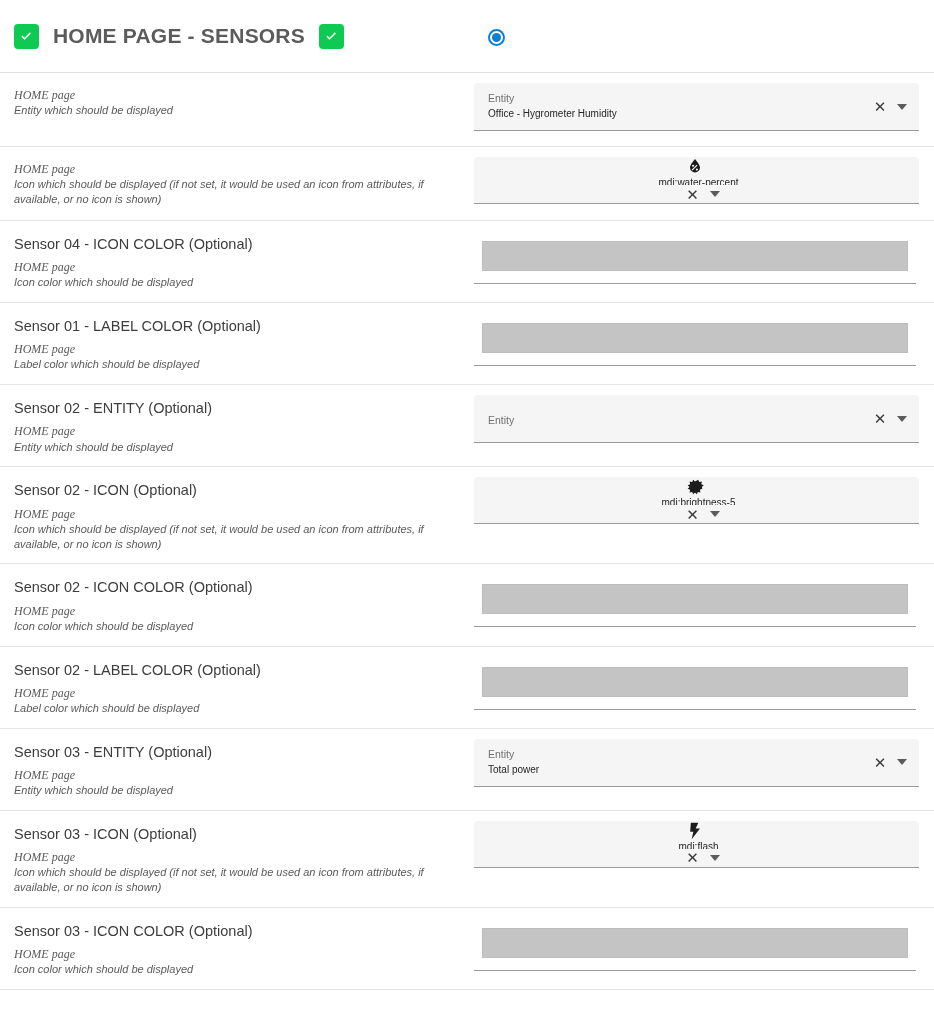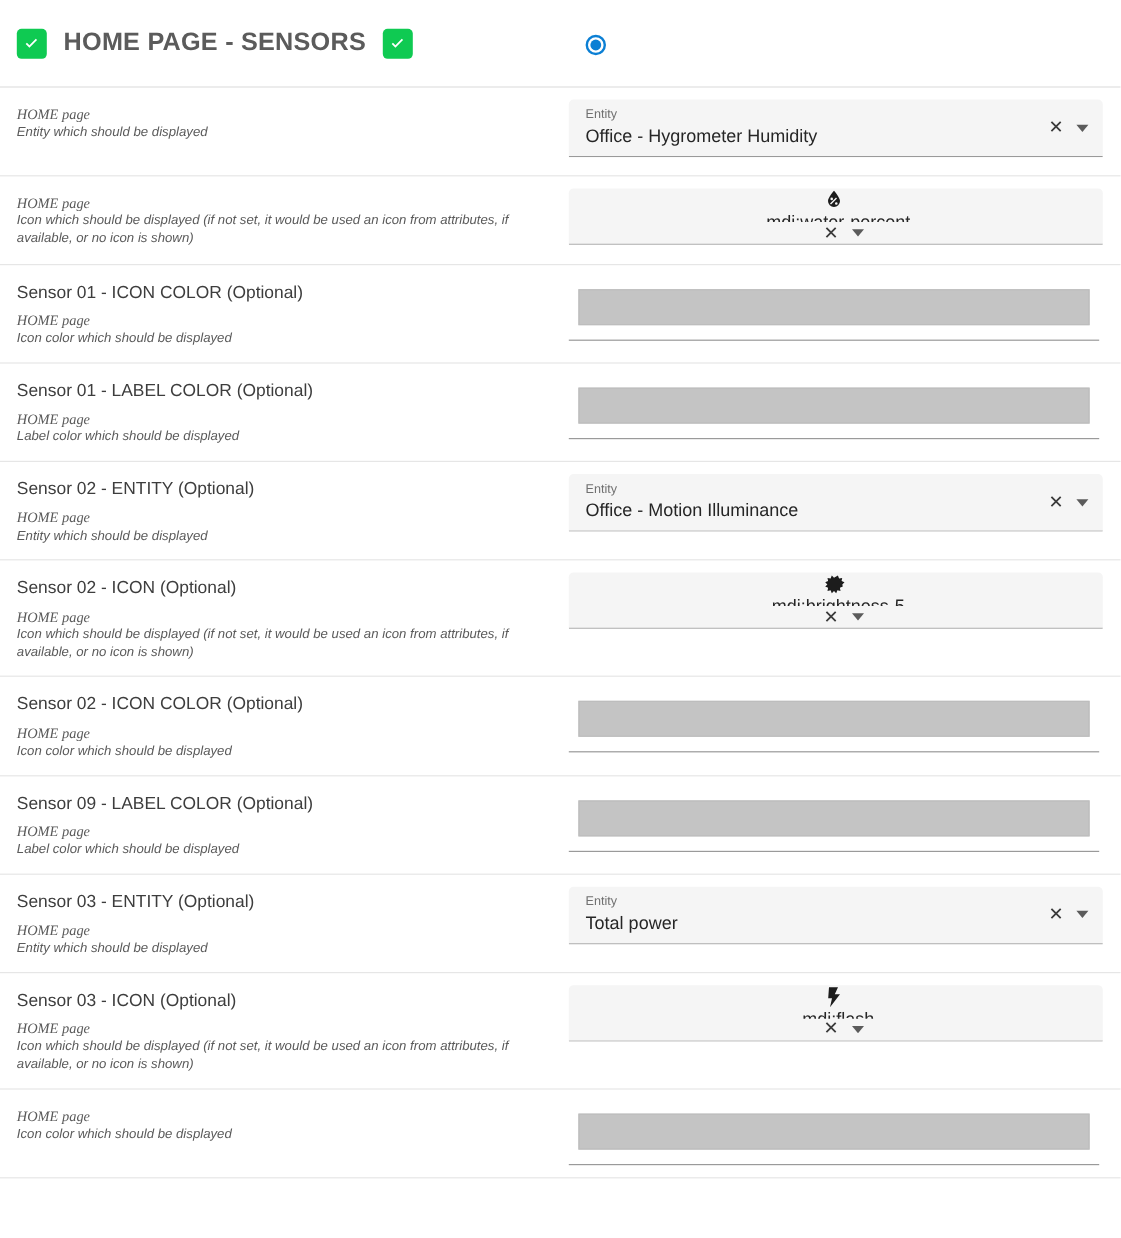--- a/index.html
+++ b/index.html
@@ -123,21 +123,21 @@
     min-width: 0;
   }
   .combo-label {
     font-size: 10.5px;
     color: #707070;
     line-height: 1;
     margin-top: 6px;
     margin-bottom: 4px;
   }
   .combo-value {
-    font-size: 15px;
+    font-size: 10px;
     color: #262626;
     line-height: 1.2;
     white-space: nowrap;
     overflow: hidden;
     text-overflow: ellipsis;
     margin-bottom: 6px;
   }
   .combo.icon .combo-value { margin: 0; }
   .combo-icon-glyph {
     width: 26px;
@@ -247,21 +247,21 @@
             <div class="combo-value">mdi:water-percent</div>
             <div class="combo-actions">
               <div class="clear-btn">✕</div>
               <div class="caret"></div>
             </div>
           </div>
         </div>
       </div>
       <div class="row">
         <div class="row-left">
-          <div class="row-title">Sensor 01 - ICON COLOR (Optional)</div>
+          <div class="row-title">Sensor 04 - ICON COLOR (Optional)</div>
           <div class="row-sub">HOME page</div>
           <div class="row-desc">Icon color which should be displayed</div>
         </div>
         <div class="row-right">
           <div class="colorfield">
             <div class="color-swatch" style="background: rgb(196, 196, 196);"></div>
           </div>
         </div>
       </div>
       <div class="row">
@@ -279,21 +279,20 @@
       <div class="row">
         <div class="row-left">
           <div class="row-title">Sensor 02 - ENTITY (Optional)</div>
           <div class="row-sub">HOME page</div>
           <div class="row-desc">Entity which should be displayed</div>
         </div>
         <div class="row-right">
           <div class="combo entity">
             <div class="combo-body">
               <div class="combo-label">Entity</div>
-              <div class="combo-value">Office - Motion Illuminance</div>
             </div>
             <div class="combo-actions">
               <div class="clear-btn">✕</div>
               <div class="caret"></div>
             </div>
           </div>
         </div>
       </div>
       <div class="row">
         <div class="row-left">
@@ -323,21 +322,21 @@
           <div class="row-desc">Icon color which should be displayed</div>
         </div>
         <div class="row-right">
           <div class="colorfield">
             <div class="color-swatch" style="background: rgb(196, 196, 196);"></div>
           </div>
         </div>
       </div>
       <div class="row">
         <div class="row-left">
-          <div class="row-title">Sensor 09 - LABEL COLOR (Optional)</div>
+          <div class="row-title">Sensor 02 - LABEL COLOR (Optional)</div>
           <div class="row-sub">HOME page</div>
           <div class="row-desc">Label color which should be displayed</div>
         </div>
         <div class="row-right">
           <div class="colorfield">
             <div class="color-swatch" style="background: rgb(196, 196, 196);"></div>
           </div>
         </div>
       </div>
       <div class="row">
@@ -375,20 +374,21 @@
             <div class="combo-value">mdi:flash</div>
             <div class="combo-actions">
               <div class="clear-btn">✕</div>
               <div class="caret"></div>
             </div>
           </div>
         </div>
       </div>
       <div class="row">
         <div class="row-left">
+          <div class="row-title">Sensor 03 - ICON COLOR (Optional)</div>
           <div class="row-sub">HOME page</div>
           <div class="row-desc">Icon color which should be displayed</div>
         </div>
         <div class="row-right">
           <div class="colorfield">
             <div class="color-swatch" style="background: rgb(196, 196, 196);"></div>
           </div>
         </div>
       </div>
       <div class="row">

